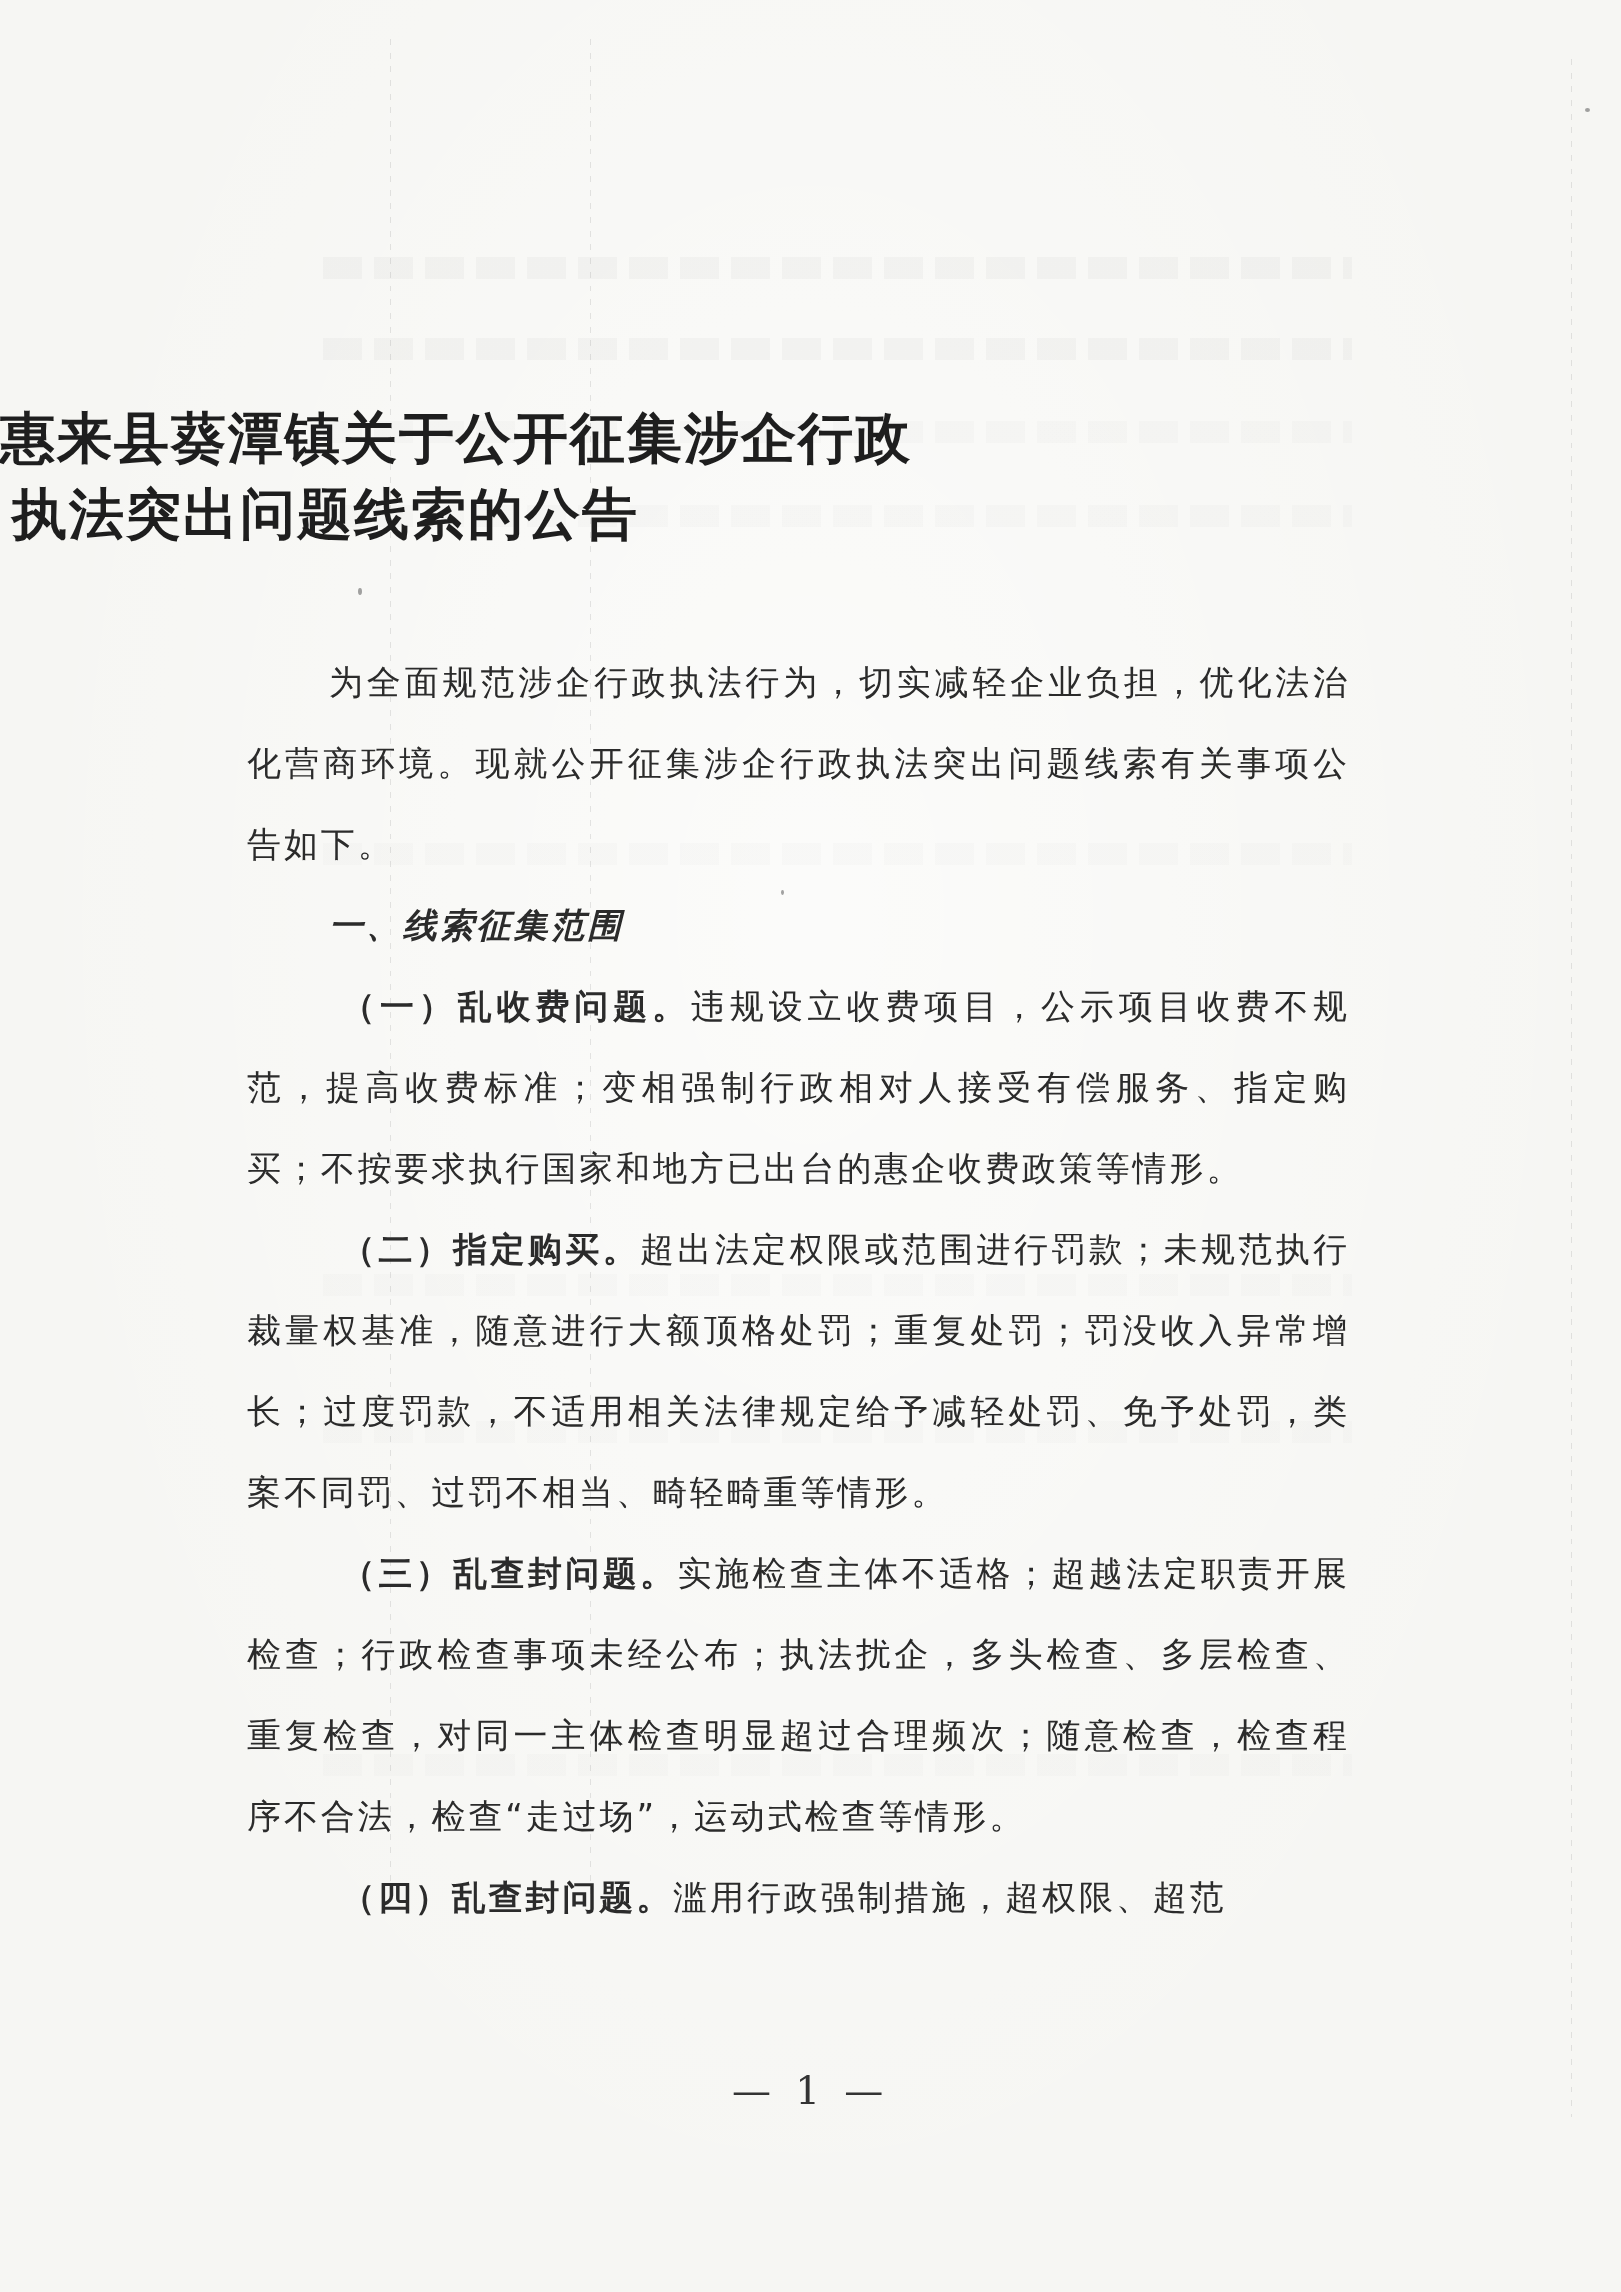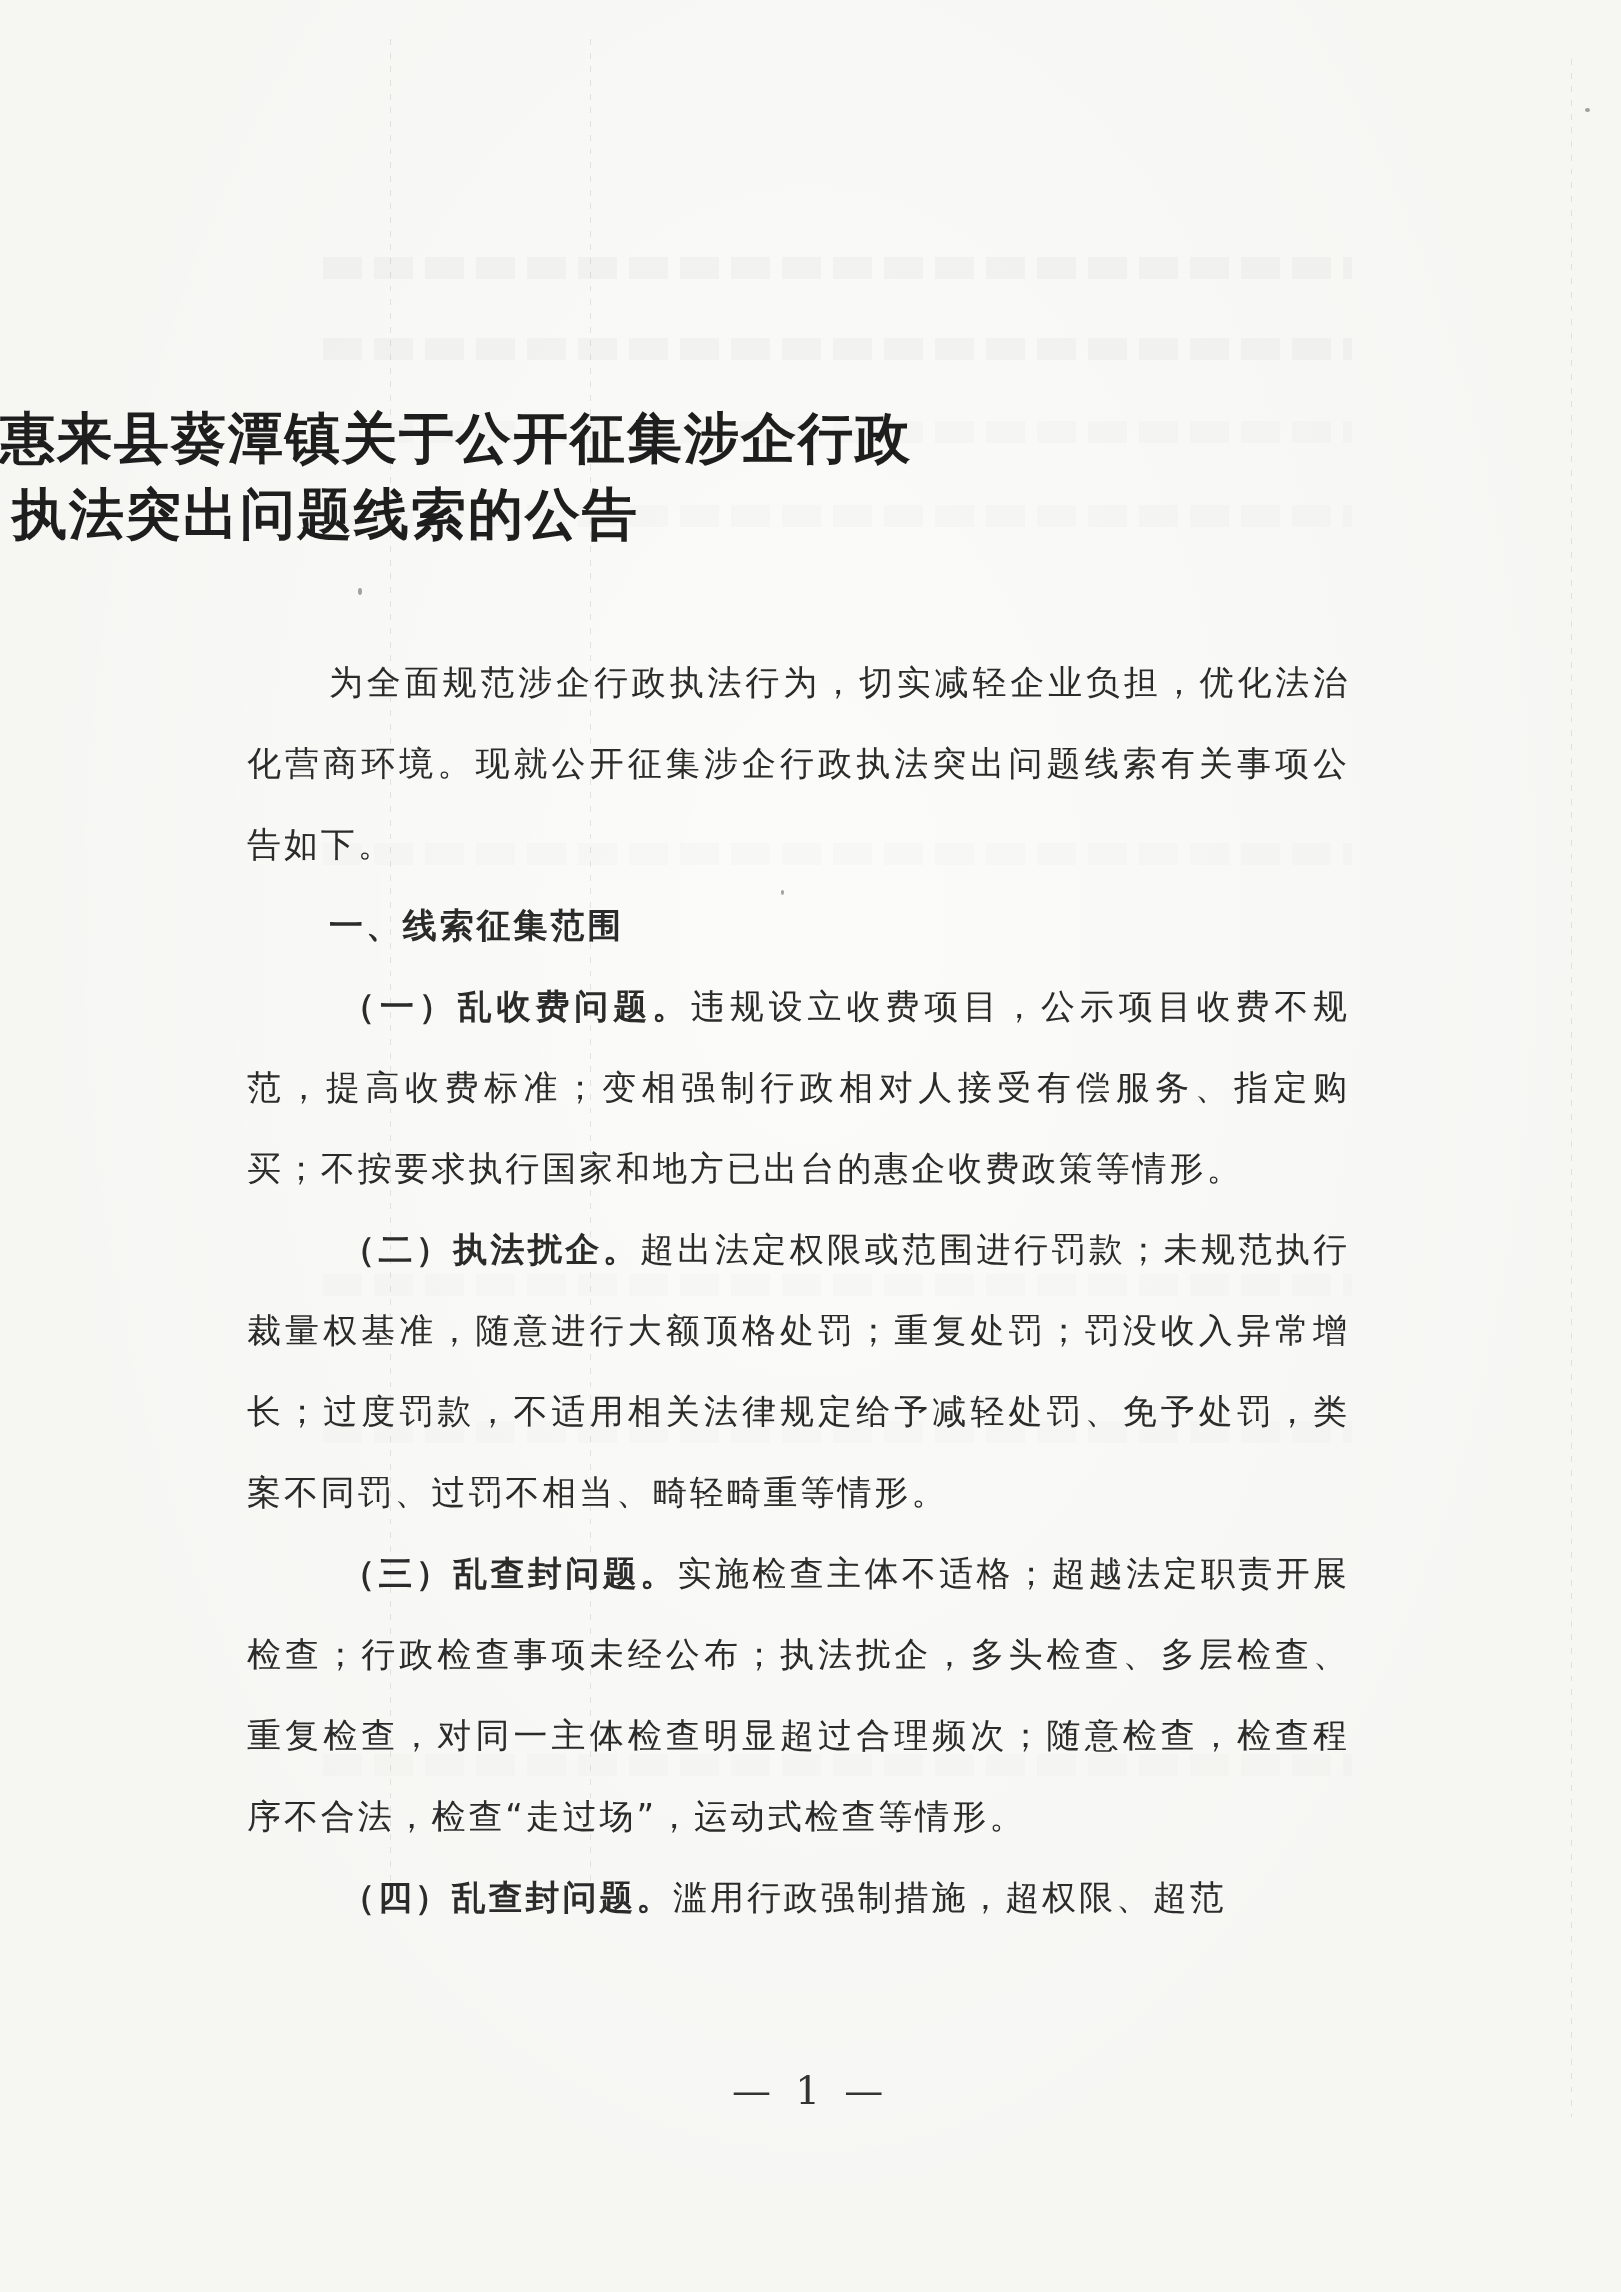--- a/index.html
+++ b/index.html
@@ -65,20 +65,21 @@
     }
     .para {
       margin: 0;
       text-indent: 82px;
     }
     .heading {
       margin: 0;
       text-indent: 82px;
       font-weight: bold;
       letter-spacing: 2.9px;
+      font-style: italic;
     }
     .item-label {
       font-weight: bold;
       margin-left: 12px;
     }
     .page-number {
       position: absolute;
       top: 2068px;
       left: 0;
       width: 1621px;
@@ -116,21 +117,21 @@
 
   <div class="title l1">惠来县葵潭镇关于公开征集涉企行政</div>
   <div class="title l2">执法突出问题线索的公告</div>
 
   <div class="body-text" style="top:642px">
     <p class="para">为全面规范涉企行政执法行为，切实减轻企业负担，优化法治化营商环境。现就公开征集涉企行政执法突出问题线索有关事项公告如下。</p>
     <p class="heading">一、线索征集范围</p>
 
     <p class="para"><span class="item-label">（一）乱收费问题。</span><span>违规设立收费项目，公示项目收费不规范，提高收费标准；变相强制行政相对人接受有偿服务、指定购买；不按要求执行国家和地方已出台的惠企收费政策等情形。</span></p>
 
-    <p class="para"><span class="item-label">（二）执法扰企。</span><span>超出法定权限或范围进行罚款；未规范执行裁量权基准，随意进行大额顶格处罚；重复处罚；罚没收入异常增长；过度罚款，不适用相关法律规定给予减轻处罚、免予处罚，类案不同罚、过罚不相当、畸轻畸重等情形。</span></p>
+    <p class="para"><span class="item-label">（二）指定购买。</span><span>超出法定权限或范围进行罚款；未规范执行裁量权基准，随意进行大额顶格处罚；重复处罚；罚没收入异常增长；过度罚款，不适用相关法律规定给予减轻处罚、免予处罚，类案不同罚、过罚不相当、畸轻畸重等情形。</span></p>
 
     <p class="para"><span class="item-label">（三）乱查封问题。</span><span>实施检查主体不适格；超越法定职责开展检查；行政检查事项未经公布；执法扰企，多头检查、多层检查、重复检查，对同一主体检查明显超过合理频次；随意检查，检查程序不合法，检查“走过场”，运动式检查等情形。</span></p>
 
     <p class="para"><span class="item-label">（四）乱查封问题。</span><span>滥用行政强制措施，超权限、超范</span></p>
   </div>
 
   <div class="page-number">— 1 —</div>
 </div>
 
 

